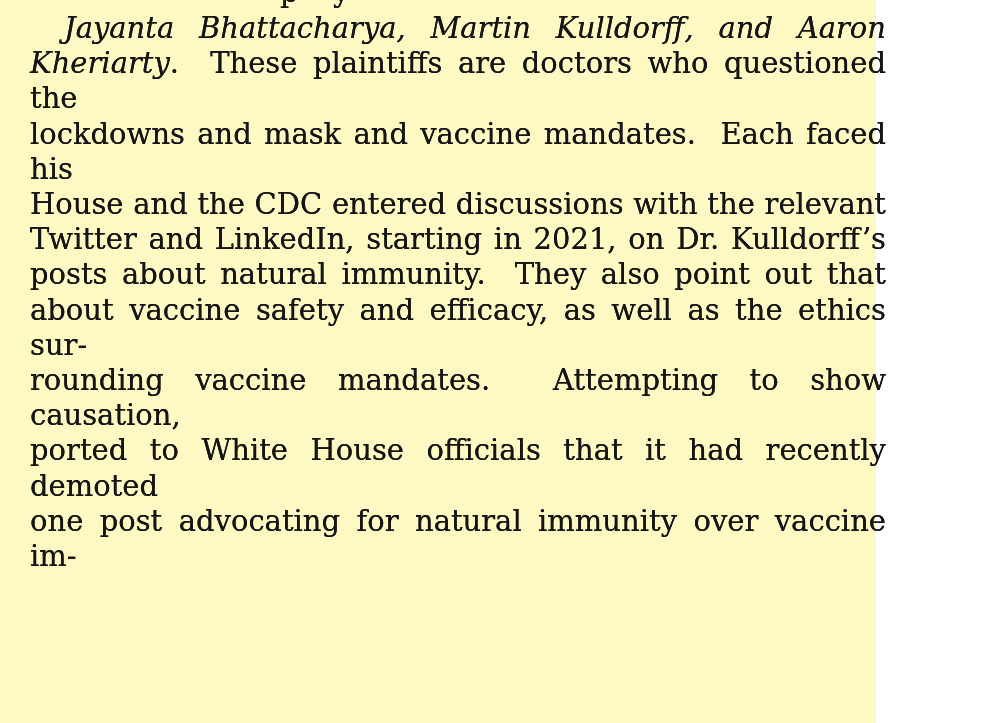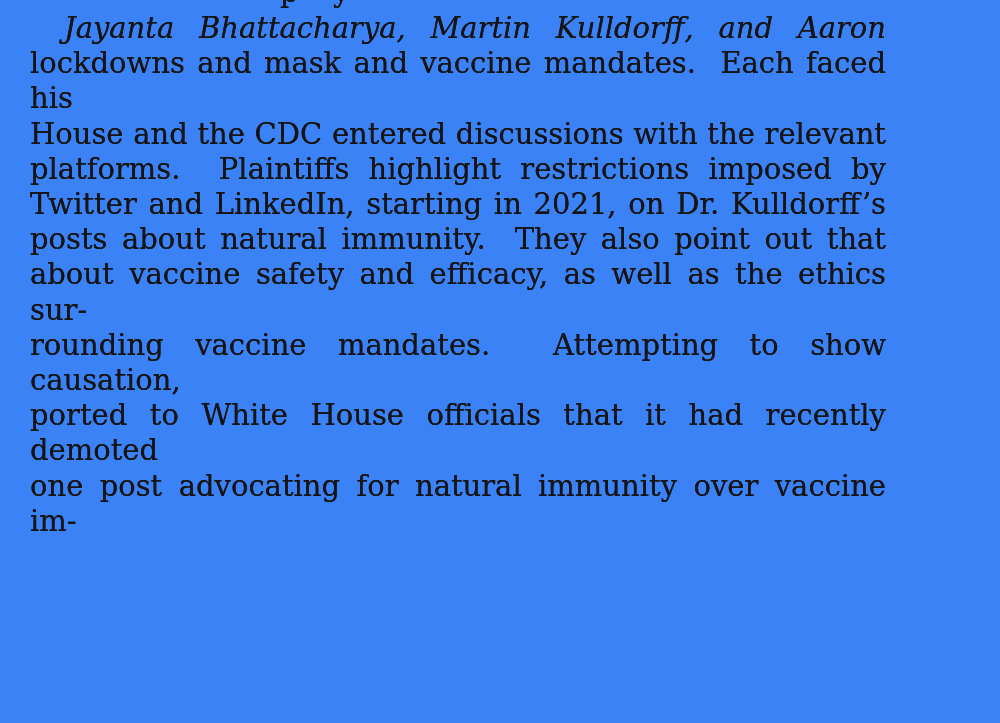--- a/index.html
+++ b/index.html
@@ -5,23 +5,23 @@
   html, body {
     margin: 0;
     padding: 0;
     width: 1000px;
     height: 723px;
     overflow: hidden;
     background: #ffffff;
   }
   .page {
     position: relative;
-    width: 1000px;
+    width: 876px;
     height: 723px;
-    background: #3b82f6;
+    background: #fef9c3;
     font-family: "DejaVu Serif", "Liberation Serif", serif;
     color: #151515;
   }
   .text-block {
     position: absolute;
     left: 30px;
     top: 0;
     width: 856px;
   }
   .fragment {
@@ -57,23 +57,23 @@
 <body>
 
 <div class="page">
   <div class="text-block">
     <div class="fragment" id="fragment">
         <span class="frag" style="left: 250px;">p</span>
         <span class="frag" style="left: 303px;">y</span>
       </div>
     <div id="text-lines">
         <div class="line indent"><span class="seg italic">Jayanta Bhattacharya, Martin Kulldorff, and Aaron</span></div>
+        <div class="line"><span class="seg italic">Kheriarty</span><span class="seg">.&nbsp; These plaintiffs are doctors who questioned the</span></div>
         <div class="line"><span class="seg">lockdowns and mask and vaccine mandates.&nbsp; Each faced his</span></div>
         <div class="line"><span class="seg">House and the CDC entered discussions with the relevant</span></div>
-        <div class="line"><span class="seg">platforms.&nbsp; Plaintiffs highlight restrictions imposed by</span></div>
         <div class="line"><span class="seg">Twitter and LinkedIn, starting in 2021, on Dr. Kulldorff’s</span></div>
         <div class="line"><span class="seg">posts about natural immunity.&nbsp; They also point out that</span></div>
         <div class="line"><span class="seg">about vaccine safety and efficacy, as well as the ethics sur-</span></div>
         <div class="line"><span class="seg">rounding vaccine mandates.&nbsp; Attempting to show causation,</span></div>
         <div class="line"><span class="seg">ported to White House officials that it had recently demoted</span></div>
         <div class="line"><span class="seg">one post advocating for natural immunity over vaccine im-</span></div>
       </div>
   </div>
 </div>
 

